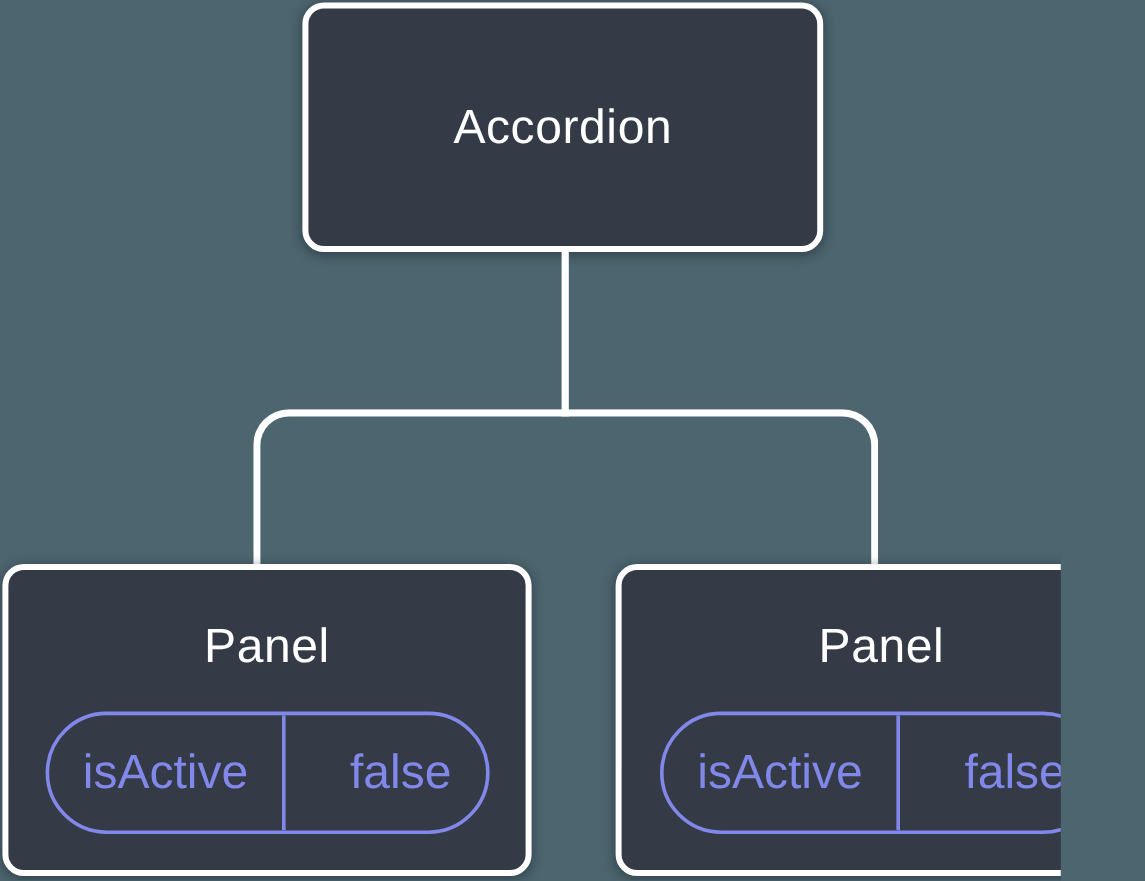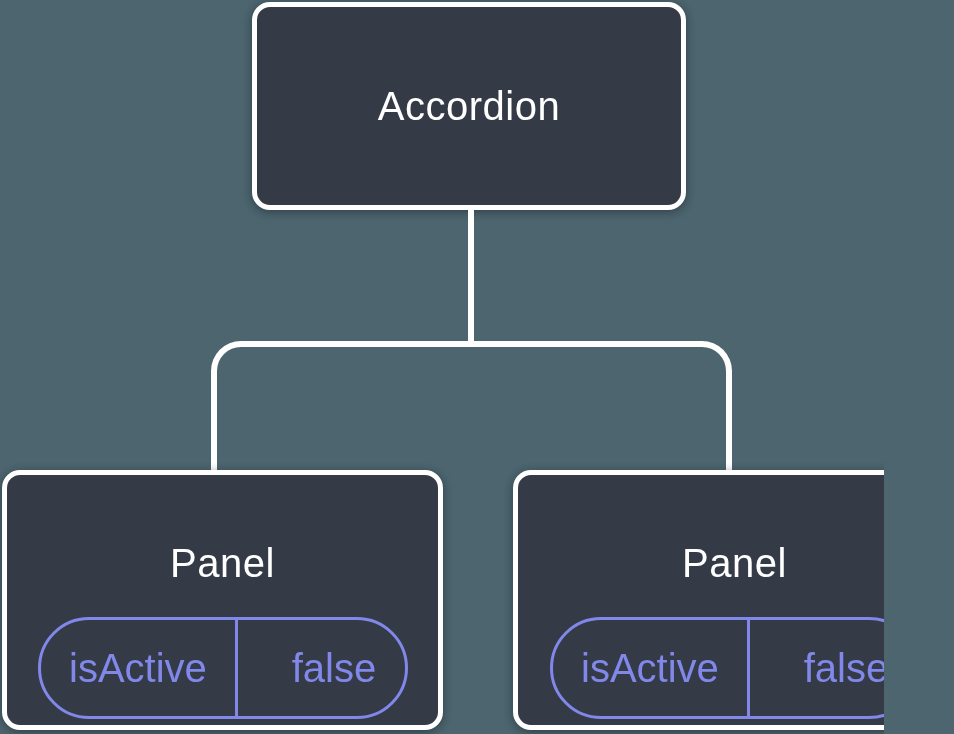--- a/index.html
+++ b/index.html
@@ -45,21 +45,21 @@
     line-height: 48px;
     white-space: nowrap;
   }
 
   .child-node {
     top: 470px;
     height: 260px;
     display: flex;
     flex-direction: column;
     align-items: center;
-    padding-top: 64px;
+    padding-top: 40px;
   }
 
   .child-left  { left: 2px;   width: 441px; }
   .child-right { left: 513px; width: 443px; } 
 
   
   .stem {
     position: absolute;
     left: 468px;
     top: 206px;

